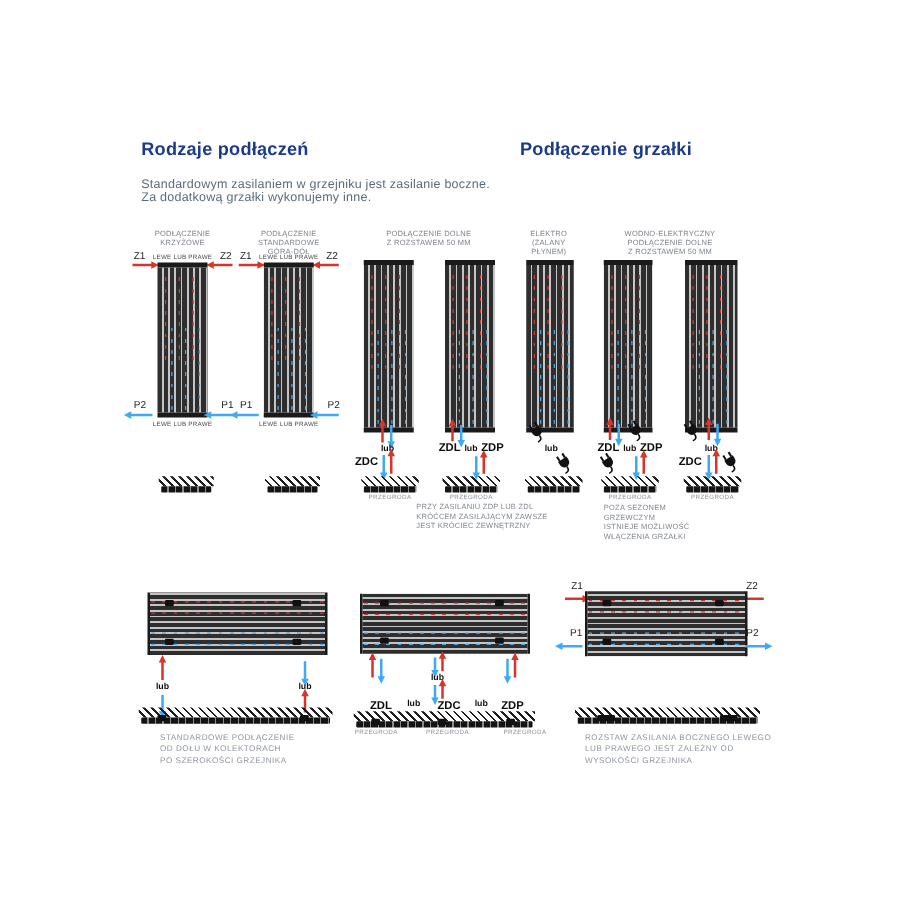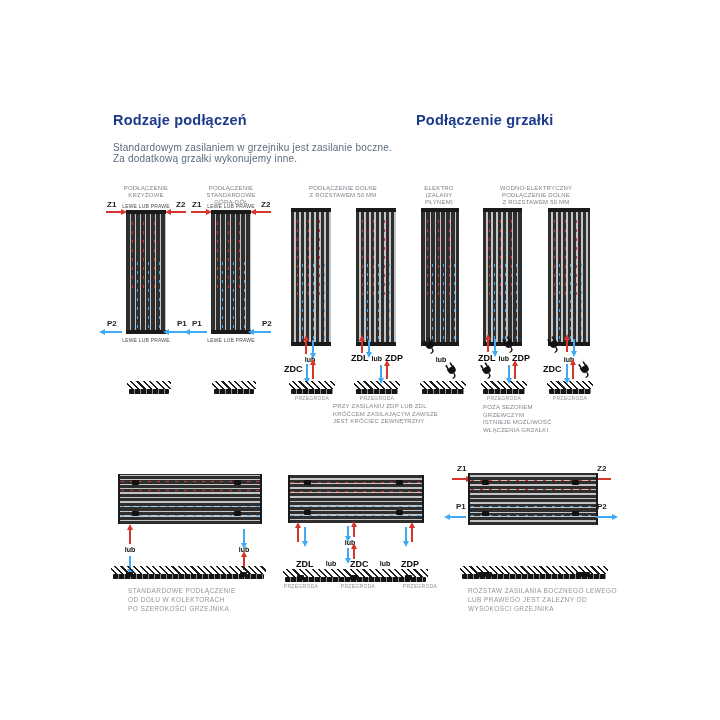--- a/index.html
+++ b/index.html
@@ -3,21 +3,21 @@
 <meta charset="utf-8">
 <style>
   html,body{margin:0;padding:0;background:#fff;}
   #canvas{position:relative;width:720px;height:720px;background:#fff;overflow:hidden;
           font-family:"Liberation Sans","DejaVu Sans",sans-serif;}
   .abs{position:absolute;}
   .h1{font-size:14.5px;font-weight:bold;color:#1c3a8a;letter-spacing:.2px;}
   .intro{font-size:10px;color:#5b6b7d;letter-spacing:.2px;}
   .hdr{font-size:6px;line-height:7px;color:#7e838c;text-align:center;white-space:pre-line;letter-spacing:.2px;}
   .sml{font-size:5px;color:#4a4a4a;text-align:center;letter-spacing:.2px;}
-  .conn{font-size:8px;font-weight:bold;color:#222;}
+  .conn{font-size:8px;font-weight:normal;color:#222;}
   .zd{font-size:9px;font-weight:800;color:#0d0d0d;}
   .lub{font-size:7px;font-weight:bold;color:#0d0d0d;text-align:center;}
   .cap{font-size:6px;line-height:7.5px;color:#82878f;white-space:pre-line;letter-spacing:.2px;}
   .capb{font-size:6.5px;line-height:9px;color:#8f959f;white-space:pre-line;letter-spacing:.4px;}
   .przeg{font-size:5px;color:#8d929b;text-align:center;letter-spacing:.3px;}
 
   
   .rv{background:repeating-linear-gradient(90deg,#2e2e2e 0 3.5px,#c4c4c4 3.5px 5px);
       border-top:4px solid #1a1a1a;border-bottom:4px solid #1a1a1a;}
   .rv .fr{position:absolute;left:0;top:2%;width:100%;height:62%;

